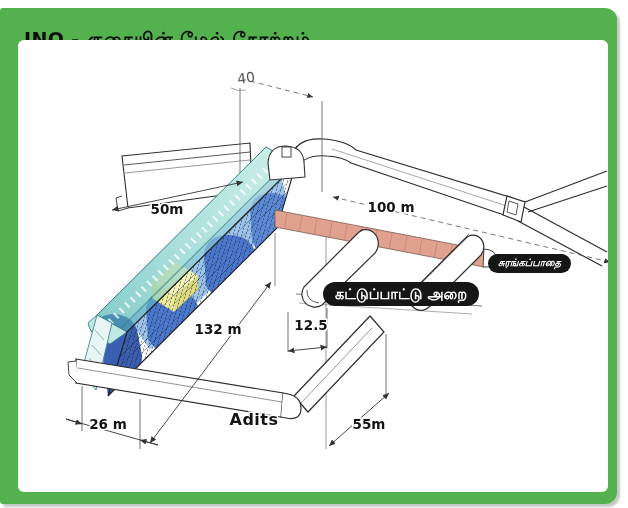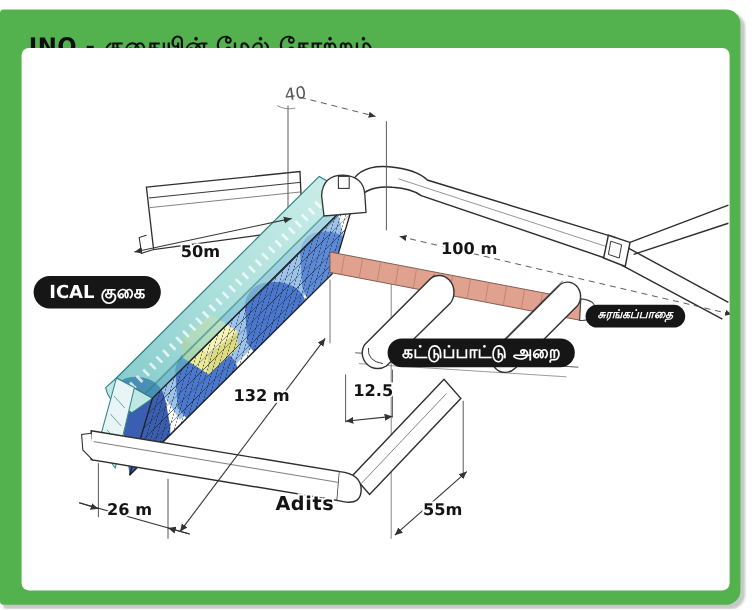--- a/index.html
+++ b/index.html
@@ -150,18 +150,17 @@
           <text x="167" y="214" class="dimtext">50m</text>
           <text x="391" y="212" class="dimtext">100 m</text>
           <text x="218" y="334" class="dimtext">132 m</text>
           <text x="311" y="330" class="dimtext">12.5</text>
           <text x="108" y="429" class="dimtext">26 m</text>
           <text x="369" y="429" class="dimtext">55m</text>
           <text x="254" y="425" class="dimtext" font-size="16" style="font-size:16px;letter-spacing:.5px">Adits</text>
         </g>
       </svg>
 
-      <div class="pill pill-ical">ICAL குகை</div>
       <div class="pill pill-tunnel">சுரங்கப்பாதை</div>
       <div class="pill pill-control">கட்டுப்பாட்டு அறை</div>
     </div>
   </div>
 </div>
 
 </body></html>

